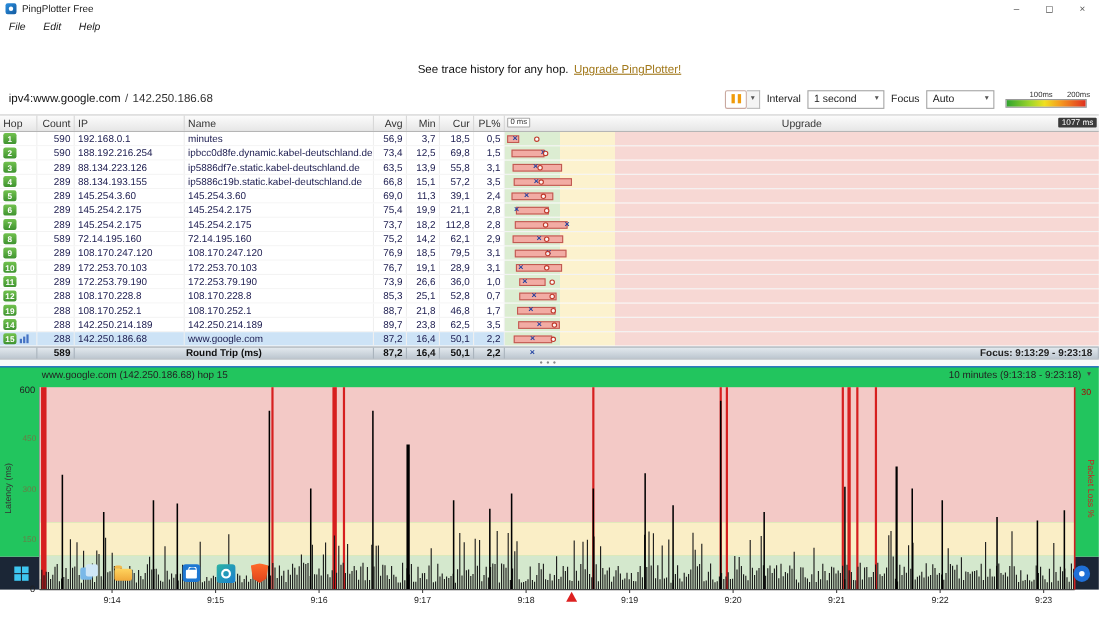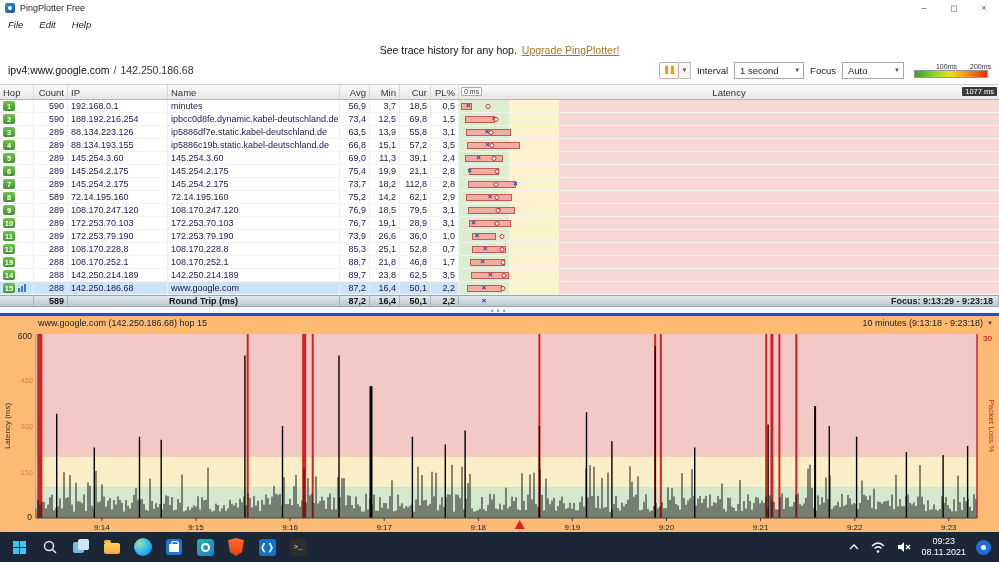--- a/index.html
+++ b/index.html
@@ -12,21 +12,21 @@
   .app-icon { width:10px; height:10px; border-radius:2px; background:linear-gradient(135deg,#2a8fe0,#145a9e); margin-right:5px; position:relative; }
   .app-icon:after { content:""; position:absolute; left:3px; top:3px; width:4px; height:4px; border-radius:50%; background:#fff; }
   .win-controls { margin-left:auto; display:flex; }
   .win-btn { width:30px; height:16px; display:flex; align-items:center; justify-content:center; font-size:9px; color:#555; }
 
   
   .menubar { height:14px; display:flex; gap:16px; align-items:flex-end; padding-left:8px; font-size:9.5px; color:#222;font-style:italic; }
   .menu-item { cursor:default; }
 
   
-  .banner { height:26px; display:flex; align-items:flex-end; justify-content:center; gap:5px; font-size:10.5px; }
+  .banner { height:26px; display:flex; align-items:center; justify-content:center; gap:5px; font-size:10.5px;margin-top:20px; }
   .banner .link { color:#a2791c; text-decoration:underline; }
 
   
   .targetbar { height:28px; display:flex; align-items:center; padding:0 8px; font-size:10.5px; }
   .target-host { font-weight:normal; color:#111; }
   .target-sep { margin:0 4px; color:#444; }
   .target-ip { color:#333; }
   .controls { margin-left:auto; display:flex; align-items:center; gap:6px; font-size:9.5px; color:#222; }
   .pause-btn { width:20px; height:17px; border:1px solid #c9a9a0; border-radius:2px; background:#fff;
     display:flex; align-items:center; justify-content:center; }
@@ -77,21 +77,21 @@
   .summary .col { border-right:1px solid #aab4bd; }
   .s-name { width:272px; justify-content:center; }
   .s-graph { flex:1; position:relative; border-right:none; justify-content:flex-end; padding-right:5px; }
   .focus-status { font-weight:bold; font-size:9px; color:#222; }
   .summary .x-marker { top:-1px; }
 
   .splitter { height:6px; background:#fafafa; display:flex; align-items:center; justify-content:center; }
   .splitter span { font-size:5px; letter-spacing:3px; color:#888; line-height:1; }
 
   
-  .graph-panel { height:219px; position:relative; border-top:3px solid #1d4ed8; background:#fdba74; }
+  .graph-panel { height:173px; position:relative; border-top:1px solid #1d4ed8; background:#22c55e; }
   .gp-header { height:14px; display:flex; align-items:center; font-size:9px; color:#222; padding:0 6px 0 38px; }
   .gp-range { margin-left:auto; display:flex; align-items:center; gap:4px; }
   .gp-range .chev { font-size:6px; color:#444; }
   .timeline-svg { display:block; }
 
   
   .taskbar { height:30px; background:#1b2636; display:flex; align-items:center; padding:0 8px; }
   .tb-icons { display:flex; gap:9px; align-items:center; }
   .tb-icon { width:22px; height:22px; border-radius:4px; display:flex; align-items:center; justify-content:center; }
   .start-grid { width:13px; height:13px; display:grid; grid-template-columns:6px 6px; grid-template-rows:6px 6px; gap:1px; }
@@ -179,21 +179,21 @@
     <div class="col c-hop">Hop</div>
     <div class="col c-count">Count</div>
     <div class="col c-ip">IP</div>
     <div class="col c-name">Name</div>
     <div class="col c-avg">Avg</div>
     <div class="col c-min">Min</div>
     <div class="col c-cur">Cur</div>
     <div class="col c-pl">PL%</div>
     <div class="col c-graph">
       <span class="hdr-zero">0 ms</span>
-      <span class="hdr-latency">Latency</span>
+      <span class="hdr-latency">Upgrade</span>
       <span class="hdr-max">1077 ms</span>
     </div>
   </div>
 
   <div class="hop-rows">
       <div class="hrow">
         <div class="col c-hop">
           <span class="badge">1</span>
         </div>
         <div class="col c-count">590</div>

